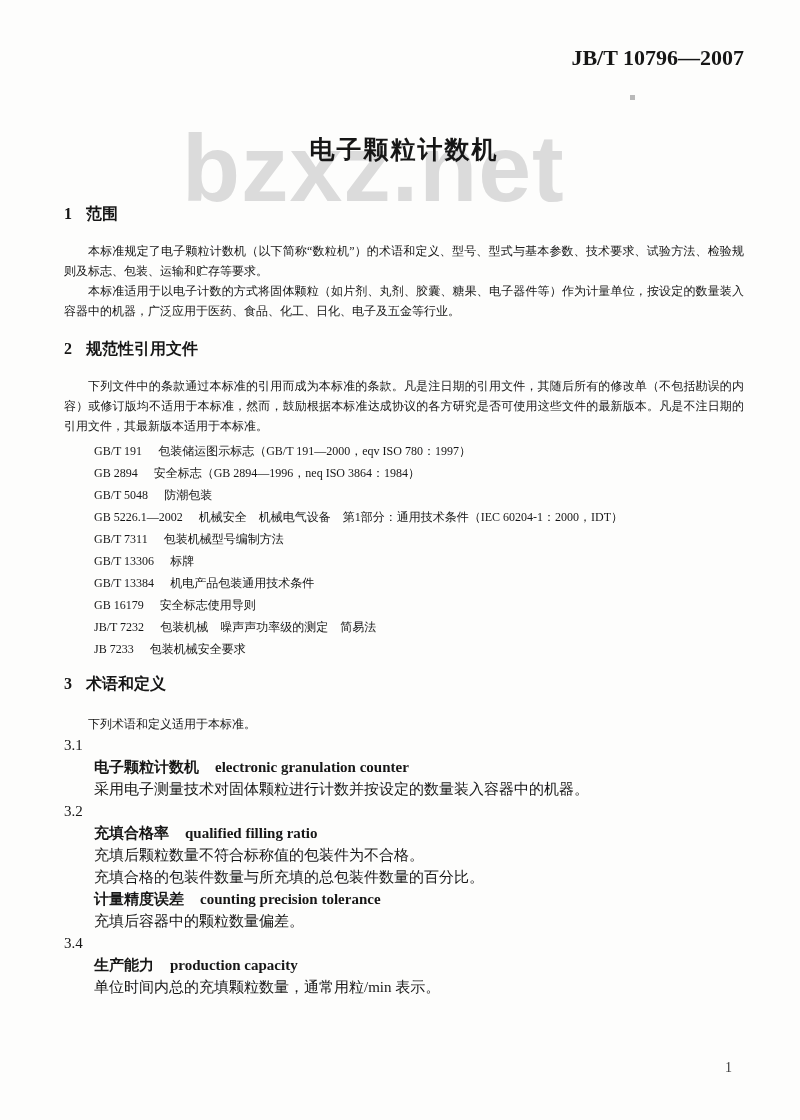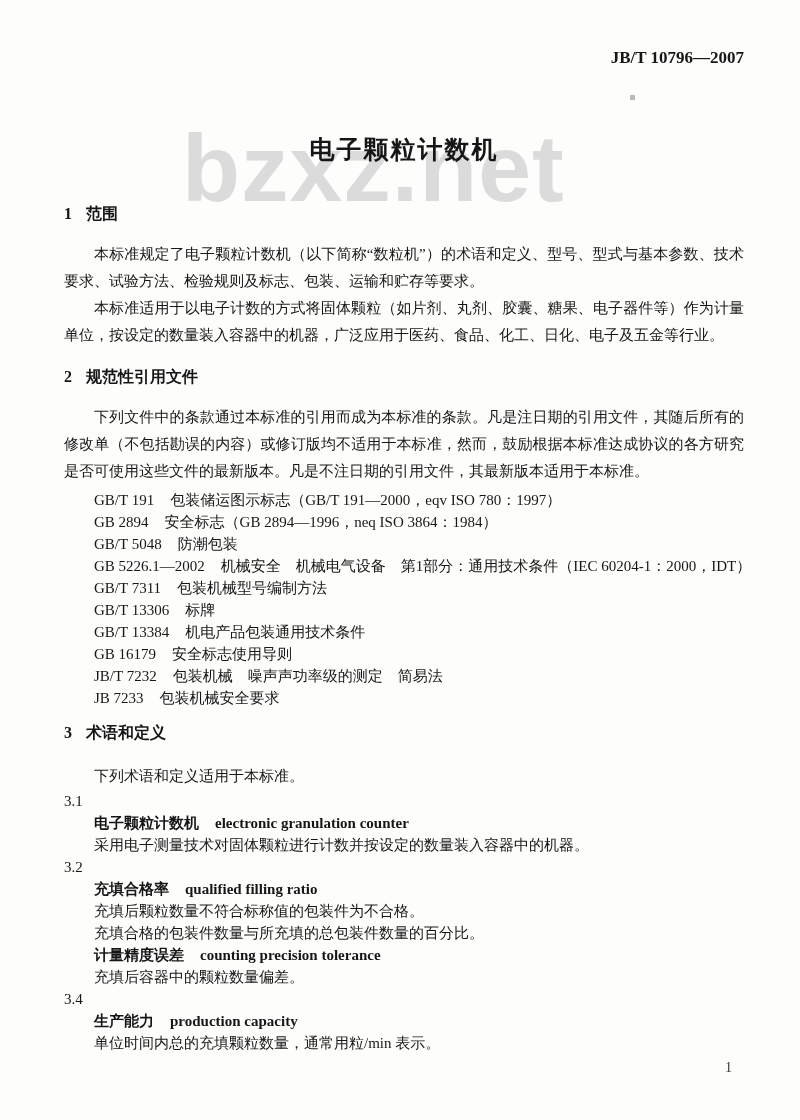--- a/index.html
+++ b/index.html
@@ -26,50 +26,50 @@
   }
   .content{
     position:absolute;
     top:0;left:0;right:0;bottom:0;
     padding:48px 56px 0 64px;
     z-index:1;
   }
   .doc-header{
     text-align:right;
     font-weight:bold;
-    font-size:17px;
+    font-size:22px;
     line-height:20px;
     font-family:"Liberation Serif","DejaVu Serif",serif;
   }
   .doc-title{
     margin:64px 0 0 0;
     text-align:center;
     font-size:25px;
     font-weight:bold;
     line-height:36px;
     letter-spacing:2px;
   }
   .sec-heading{
     font-weight:bold;
     font-size:16px;
     line-height:24px;
     margin-top:34px;
   }
   .sec-heading .sec-num{margin-right:14px;}
   .para{
-    font-size:15px;
-    line-height:27px;
+    font-size:12px;
+    line-height:20px;
     text-align:justify;
     text-indent:2em;
     margin:0;
   }
   .para.first{margin-top:15px;}
   .ref-list{margin-top:4px;}
   .ref-line{
-    font-size:15px;
+    font-size:12px;
     line-height:22px;
     margin-left:30px;
     white-space:nowrap;
   }
   .ref-line .ref-code{margin-right:16px;}
   .s2-heading{margin-top:16px;}
   .s3-heading{margin-top:12px;}
   .s3-intro{margin-top:18px;}
   .term-num{
     font-size:15px;

